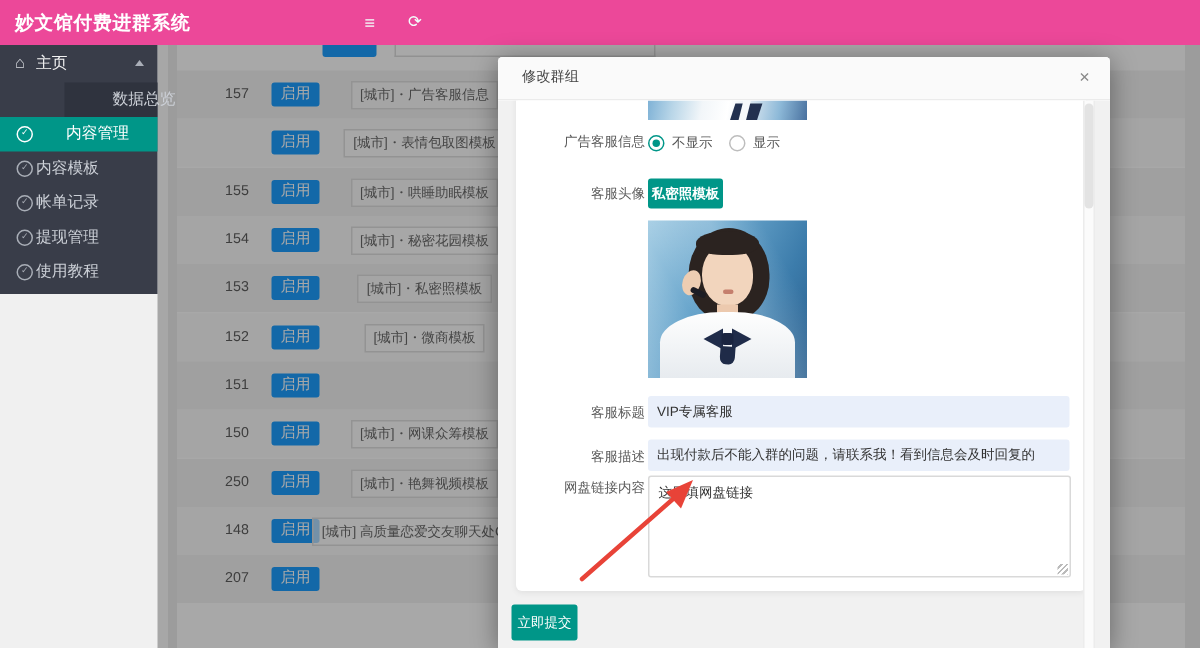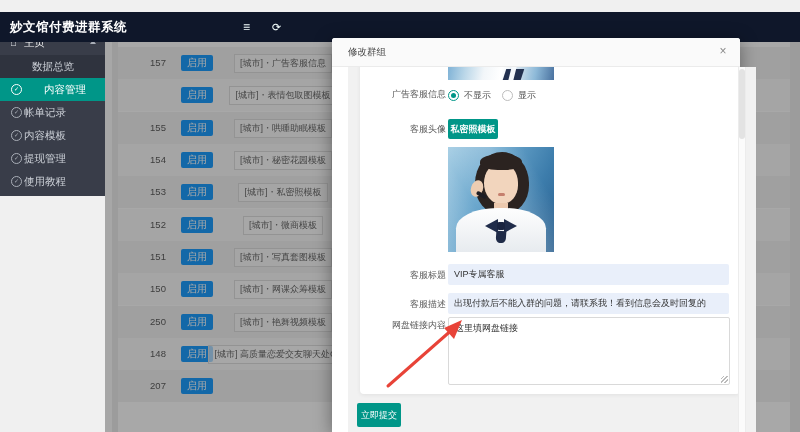--- a/index.html
+++ b/index.html
@@ -3,30 +3,30 @@
 <meta charset="utf-8">
 <style>
   html,body{margin:0;padding:0;}
   body{
     position:relative;width:800px;height:432px;overflow:hidden;
     background:#f0f0f0;
     font-family:"Liberation Sans","DejaVu Sans",sans-serif;
     -webkit-font-smoothing:antialiased;
   }
   
-  .header{position:absolute;left:0;top:0;width:800px;height:30px;background:#0f172a;z-index:70;margin-top:12px;}
+  .header{position:absolute;left:0;top:0;width:800px;height:30px;background:#ec4899;z-index:70;}
   .brand{position:absolute;left:10px;top:0;line-height:30px;color:#fff;font-size:12.5px;font-weight:bold;letter-spacing:.5px;}
   .hicon{position:absolute;top:0;line-height:30px;color:#f2fdfb;font-size:12px;cursor:pointer;}
   .hicon.menu{left:243px;}
   .hicon.refresh{left:272px;font-size:11px;}
   
   .sidebar{position:absolute;left:0;top:30px;width:105px;height:166px;background:#393d49;z-index:65;}
   .s-item{position:relative;height:23px;line-height:23px;color:#ccd0d7;font-size:10.5px;padding-left:24px;cursor:pointer;white-space:nowrap;}
   .s-item.parent{height:25px;line-height:25px;color:#f3f3f3;}
-  .s-item.sub{background:#2f333e;padding-left:32px;height:23px;}
+  .s-item.sub{background:#2f333e;padding-left:32px;height:23px;margin-left:43px;}
   .s-item.active{background:#009688;color:#fff;padding-left:44px;}
   .home-icon{position:absolute;left:10px;top:0;font-size:11px;color:#d6d9de;}
   .cc-icon{position:absolute;left:11px;top:50%;margin-top:-5.5px;width:9px;height:9px;border:1px solid #a9aeb7;border-radius:50%;font-size:6px;line-height:9px;text-align:center;color:#a9aeb7;}
   .s-item.active .cc-icon{border-color:#fff;color:#fff;}
   .tri-up{position:absolute;right:9px;top:10px;width:0;height:0;border-left:3.5px solid transparent;border-right:3.5px solid transparent;border-bottom:4.5px solid #a9aeb7;}
   
   .content{position:absolute;left:105px;top:30px;width:695px;height:402px;background:#ededed;z-index:10;}
   .iframe-edge{position:absolute;left:0;top:0;width:7px;height:402px;background:#fdfdfd;}
   .card{position:absolute;left:13px;top:0;width:672px;height:402px;background:#fff;}
   .toolbar-sliver-btn{position:absolute;left:110px;top:0;width:36px;height:8px;background:#1e9fff;border-radius:0 0 2px 2px;}
@@ -37,21 +37,21 @@
   .cell-id{position:absolute;left:10px;top:0;width:60px;height:32px;line-height:32px;text-align:center;font-size:9.5px;color:#5f5f5f;}
   .badge{position:absolute;left:63px;top:8px;width:32px;height:16px;background:#1e9fff;color:#fff;font-size:10px;line-height:16px;text-align:center;border-radius:2px;cursor:pointer;}
   .cell-name{position:absolute;left:85px;top:0;width:160px;height:32px;display:flex;align-items:center;justify-content:center;}
   .cell-name span{border:1px solid #e0e0e0;background:rgba(255,255,255,.65);padding:2px 5px;font-size:9px;color:#6a6a6a;white-space:nowrap;max-width:158px;overflow:hidden;}
   
   .dim{position:absolute;left:105px;top:30px;width:695px;height:402px;background:rgba(0,0,0,.34);z-index:60;}
   
   .modal{position:absolute;left:332px;top:38px;width:408px;height:394px;background:#fff;border-radius:3px 3px 0 0;box-shadow:0 3px 18px rgba(0,0,0,.4);z-index:100;}
   .m-title{height:28px;line-height:28px;background:#fafafa;border-bottom:1px solid #ebebeb;padding-left:16px;font-size:9.5px;color:#444;border-radius:3px 3px 0 0;}
   .m-close{position:absolute;right:10px;top:7px;width:14px;height:14px;line-height:13px;text-align:center;color:#8a8a8a;font-size:12px;cursor:pointer;}
-  .m-body{position:absolute;left:16px;top:29px;width:408px;height:365px;background:#f1f1f1;overflow:hidden;}
+  .m-body{position:absolute;left:0;top:29px;width:408px;height:365px;background:#f1f1f1;overflow:hidden;}
   .form-card{position:absolute;left:12px;top:-36px;width:380px;height:363px;background:#fff;border-radius:4px;box-shadow:0 1px 4px rgba(0,0,0,.07);}
   .m-scroll{position:absolute;right:10px;top:0;width:6px;height:365px;background:#fbfbfb;border-left:1px solid #ececec;border-right:1px solid #ececec;}
   .m-thumb{position:absolute;left:0;top:2px;width:6px;height:70px;background:#e3e3e3;border-radius:3px;cursor:pointer;}
   .f-label{position:absolute;left:36px;width:62px;text-align:right;font-size:9px;color:#5a5a5a;line-height:13px;}
   
   .radio{position:absolute;top:22px;display:flex;align-items:center;font-size:9px;color:#555;cursor:pointer;}
   .rdo{width:9px;height:9px;border-radius:50%;border:1px solid #bdbdbd;background:#fff;position:relative;margin-right:5px;flex:0 0 auto;}
   .rdo.sel{border-color:#009688;}
   .rdo.sel::after{content:"";position:absolute;left:2px;top:2px;width:5px;height:5px;background:#009688;border-radius:50%;}
   
@@ -104,25 +104,25 @@
   </div>
   <div class="s-item sub">
     <span>数据总览</span>
   </div>
   <div class="s-item active">
     <span class="cc-icon">✓</span>
     <span>内容管理</span>
   </div>
   <div class="s-item">
     <span class="cc-icon">✓</span>
+    <span>内容模板</span>
+  </div>
+  <div class="s-item">
+    <span class="cc-icon">✓</span>
     <span>帐单记录</span>
-  </div>
-  <div class="s-item">
-    <span class="cc-icon">✓</span>
-    <span>内容模板</span>
   </div>
   <div class="s-item">
     <span class="cc-icon">✓</span>
     <span>提现管理</span>
   </div>
   <div class="s-item">
     <span class="cc-icon">✓</span>
     <span>使用教程</span>
   </div>
 </div>
@@ -170,23 +170,20 @@
   <div class="trow even" style="top:179px">
     <div class="cell-id">152</div>
     <div class="badge">启用</div>
     <div class="cell-name">
         <span>[城市]・微商模板</span>
       </div>
   </div>
   <div class="trow odd" style="top:211px">
     <div class="cell-id">151</div>
     <div class="badge">启用</div>
-    <div class="cell-name">
-        <span>[城市]・写真套图模板</span>
-      </div>
   </div>
   <div class="trow even" style="top:243px">
     <div class="cell-id">150</div>
     <div class="badge">启用</div>
     <div class="cell-name">
         <span>[城市]・网课众筹模板</span>
       </div>
   </div>
   <div class="trow odd" style="top:276px">
     <div class="cell-id">250</div>

